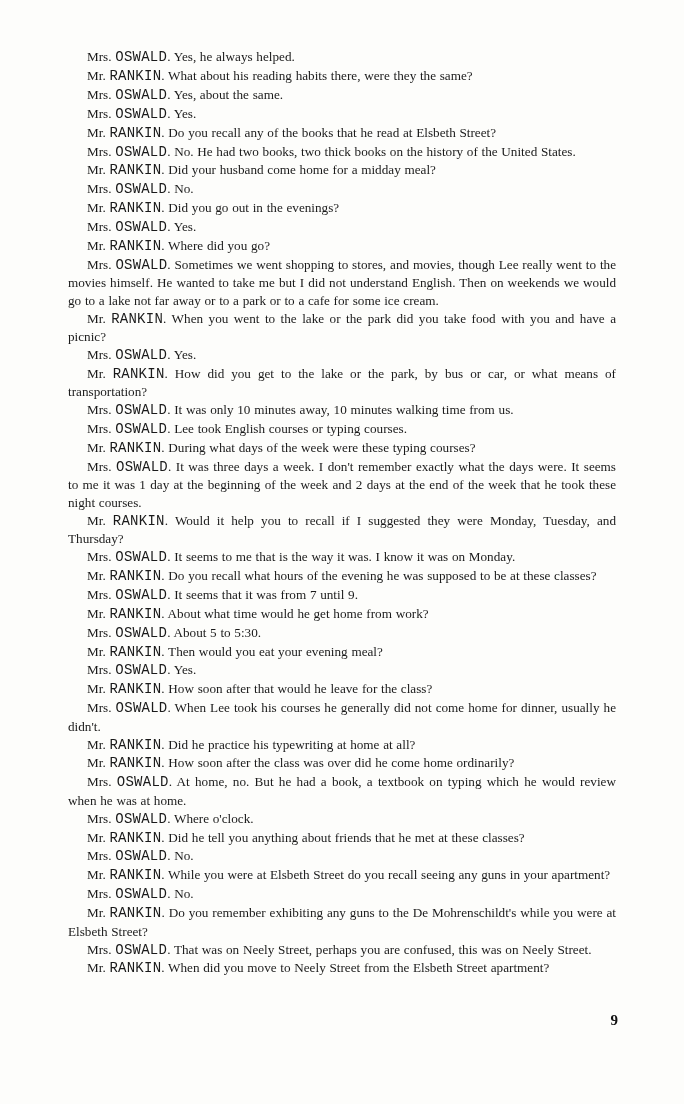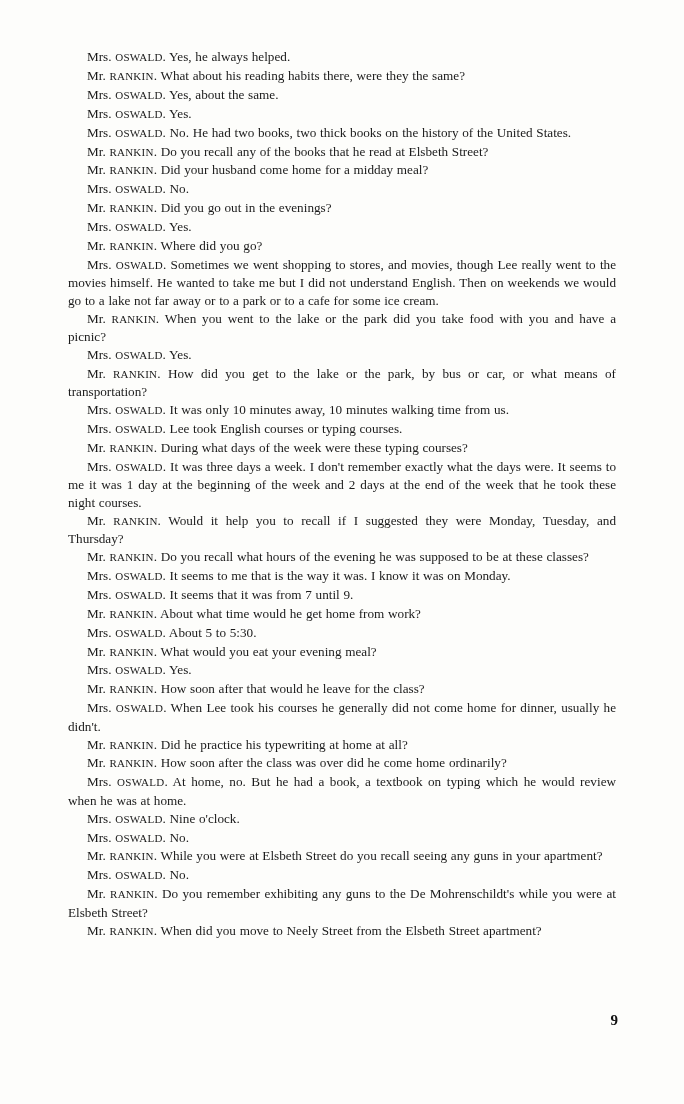--- a/index.html
+++ b/index.html
@@ -36,71 +36,74 @@
     text-justify: inter-word;
     margin: 0 0 0.5px 0;
     text-indent: 19px;
     word-spacing: 0.4px;
   }
   .qa-line .speaker {
     white-space: nowrap;
   }
   
   .speaker .sc {
-    font-size: 11px;
+    font-size: 14px;
     letter-spacing: 0.25px;
+    font-family: Liberation Mono, monospace;
   }
   #page-number {
     position: absolute;
     right: 66px;
     top: 1012px;
     font-family: "Liberation Serif", serif;
     font-size: 15px;
     font-weight: bold;
     color: #111;
   }
 </style>
 </head>
 <body>
 
 <div id="page">
   <div id="content">
       <p class="qa-line"><span class="speaker"><span>Mrs.</span> <span class="sc">OSWALD</span>. </span><span>Yes, he always helped.</span></p>
       <p class="qa-line"><span class="speaker"><span>Mr.</span> <span class="sc">RANKIN</span>. </span><span>What about his reading habits there, were they the same?</span></p>
       <p class="qa-line"><span class="speaker"><span>Mrs.</span> <span class="sc">OSWALD</span>. </span><span>Yes, about the same.</span></p>
       <p class="qa-line"><span class="speaker"><span>Mrs.</span> <span class="sc">OSWALD</span>. </span><span>Yes.</span></p>
+      <p class="qa-line"><span class="speaker"><span>Mr.</span> <span class="sc">RANKIN</span>. </span><span>Do you recall any of the books that he read at Elsbeth Street?</span></p>
       <p class="qa-line"><span class="speaker"><span>Mrs.</span> <span class="sc">OSWALD</span>. </span><span>No.  He had two books, two thick books on the history of the United States.</span></p>
-      <p class="qa-line"><span class="speaker"><span>Mr.</span> <span class="sc">RANKIN</span>. </span><span>Do you recall any of the books that he read at Elsbeth Street?</span></p>
       <p class="qa-line"><span class="speaker"><span>Mr.</span> <span class="sc">RANKIN</span>. </span><span>Did your husband come home for a midday meal?</span></p>
       <p class="qa-line"><span class="speaker"><span>Mrs.</span> <span class="sc">OSWALD</span>. </span><span>No.</span></p>
       <p class="qa-line"><span class="speaker"><span>Mr.</span> <span class="sc">RANKIN</span>. </span><span>Did you go out in the evenings?</span></p>
       <p class="qa-line"><span class="speaker"><span>Mrs.</span> <span class="sc">OSWALD</span>. </span><span>Yes.</span></p>
       <p class="qa-line"><span class="speaker"><span>Mr.</span> <span class="sc">RANKIN</span>. </span><span>Where did you go?</span></p>
       <p class="qa-line"><span class="speaker"><span>Mrs.</span> <span class="sc">OSWALD</span>. </span><span>Sometimes we went shopping to stores, and movies, though Lee really went to the movies himself.  He wanted to take me but I did not understand English.  Then on weekends we would go to a lake not far away or to a park or to a cafe for some ice cream.</span></p>
       <p class="qa-line"><span class="speaker"><span>Mr.</span> <span class="sc">RANKIN</span>. </span><span>When you went to the lake or the park did you take food with you and have a picnic?</span></p>
       <p class="qa-line"><span class="speaker"><span>Mrs.</span> <span class="sc">OSWALD</span>. </span><span>Yes.</span></p>
       <p class="qa-line"><span class="speaker"><span>Mr.</span> <span class="sc">RANKIN</span>. </span><span>How did you get to the lake or the park, by bus or car, or what means of transportation?</span></p>
       <p class="qa-line"><span class="speaker"><span>Mrs.</span> <span class="sc">OSWALD</span>. </span><span>It was only 10 minutes away, 10 minutes walking time from us.</span></p>
       <p class="qa-line"><span class="speaker"><span>Mrs.</span> <span class="sc">OSWALD</span>. </span><span>Lee took English courses or typing courses.</span></p>
       <p class="qa-line"><span class="speaker"><span>Mr.</span> <span class="sc">RANKIN</span>. </span><span>During what days of the week were these typing courses?</span></p>
       <p class="qa-line"><span class="speaker"><span>Mrs.</span> <span class="sc">OSWALD</span>. </span><span>It was three days a week.  I don't remember exactly what the days were.  It seems to me it was 1 day at the beginning of the week and 2 days at the end of the week that he took these night courses.</span></p>
       <p class="qa-line"><span class="speaker"><span>Mr.</span> <span class="sc">RANKIN</span>. </span><span>Would it help you to recall if I suggested they were Monday, Tuesday, and Thursday?</span></p>
+      <p class="qa-line"><span class="speaker"><span>Mrs.</span> <span class="sc">OSWALD</span>. </span><span>It seems to me that is the way it was.  I know it was on Monday.</span></p>
       <p class="qa-line"><span class="speaker"><span>Mr.</span> <span class="sc">RANKIN</span>. </span><span>Do you recall what hours of the evening he was supposed to be at these classes?</span></p>
-      <p class="qa-line"><span class="speaker"><span>Mrs.</span> <span class="sc">OSWALD</span>. </span><span>It seems to me that is the way it was.  I know it was on Monday.</span></p>
       <p class="qa-line"><span class="speaker"><span>Mrs.</span> <span class="sc">OSWALD</span>. </span><span>It seems that it was from 7 until 9.</span></p>
       <p class="qa-line"><span class="speaker"><span>Mr.</span> <span class="sc">RANKIN</span>. </span><span>About what time would he get home from work?</span></p>
       <p class="qa-line"><span class="speaker"><span>Mrs.</span> <span class="sc">OSWALD</span>. </span><span>About 5 to 5:30.</span></p>
-      <p class="qa-line"><span class="speaker"><span>Mr.</span> <span class="sc">RANKIN</span>. </span><span>What would you eat your evening meal?</span></p>
+      <p class="qa-line"><span class="speaker"><span>Mr.</span> <span class="sc">RANKIN</span>. </span><span>Then would you eat your evening meal?</span></p>
       <p class="qa-line"><span class="speaker"><span>Mrs.</span> <span class="sc">OSWALD</span>. </span><span>Yes.</span></p>
       <p class="qa-line"><span class="speaker"><span>Mr.</span> <span class="sc">RANKIN</span>. </span><span>How soon after that would he leave for the class?</span></p>
       <p class="qa-line"><span class="speaker"><span>Mrs.</span> <span class="sc">OSWALD</span>. </span><span>When Lee took his courses he generally did not come home for dinner, usually he didn't.</span></p>
       <p class="qa-line"><span class="speaker"><span>Mr.</span> <span class="sc">RANKIN</span>. </span><span>Did he practice his typewriting at home at all?</span></p>
       <p class="qa-line"><span class="speaker"><span>Mr.</span> <span class="sc">RANKIN</span>. </span><span>How soon after the class was over did he come home ordinarily?</span></p>
       <p class="qa-line"><span class="speaker"><span>Mrs.</span> <span class="sc">OSWALD</span>. </span><span>At home, no.  But he had a book, a textbook on typing which he would review when he was at home.</span></p>
-      <p class="qa-line"><span class="speaker"><span>Mrs.</span> <span class="sc">OSWALD</span>. </span><span>Nine o'clock.</span></p>
+      <p class="qa-line"><span class="speaker"><span>Mrs.</span> <span class="sc">OSWALD</span>. </span><span>Where o'clock.</span></p>
+      <p class="qa-line"><span class="speaker"><span>Mr.</span> <span class="sc">RANKIN</span>. </span><span>Did he tell you anything about friends that he met at these classes?</span></p>
       <p class="qa-line"><span class="speaker"><span>Mrs.</span> <span class="sc">OSWALD</span>. </span><span>No.</span></p>
       <p class="qa-line"><span class="speaker"><span>Mr.</span> <span class="sc">RANKIN</span>. </span><span>While you were at Elsbeth Street do you recall seeing any guns in your apartment?</span></p>
       <p class="qa-line"><span class="speaker"><span>Mrs.</span> <span class="sc">OSWALD</span>. </span><span>No.</span></p>
       <p class="qa-line"><span class="speaker"><span>Mr.</span> <span class="sc">RANKIN</span>. </span><span>Do you remember exhibiting any guns to the De Mohrenschildt's while you were at Elsbeth Street?</span></p>
+      <p class="qa-line"><span class="speaker"><span>Mrs.</span> <span class="sc">OSWALD</span>. </span><span>That was on Neely Street, perhaps you are confused, this was on Neely Street.</span></p>
       <p class="qa-line"><span class="speaker"><span>Mr.</span> <span class="sc">RANKIN</span>. </span><span>When did you move to Neely Street from the Elsbeth Street apartment?</span></p>
     </div>
   <div id="page-number">9</div>
 </div>
 
 </body></html>

